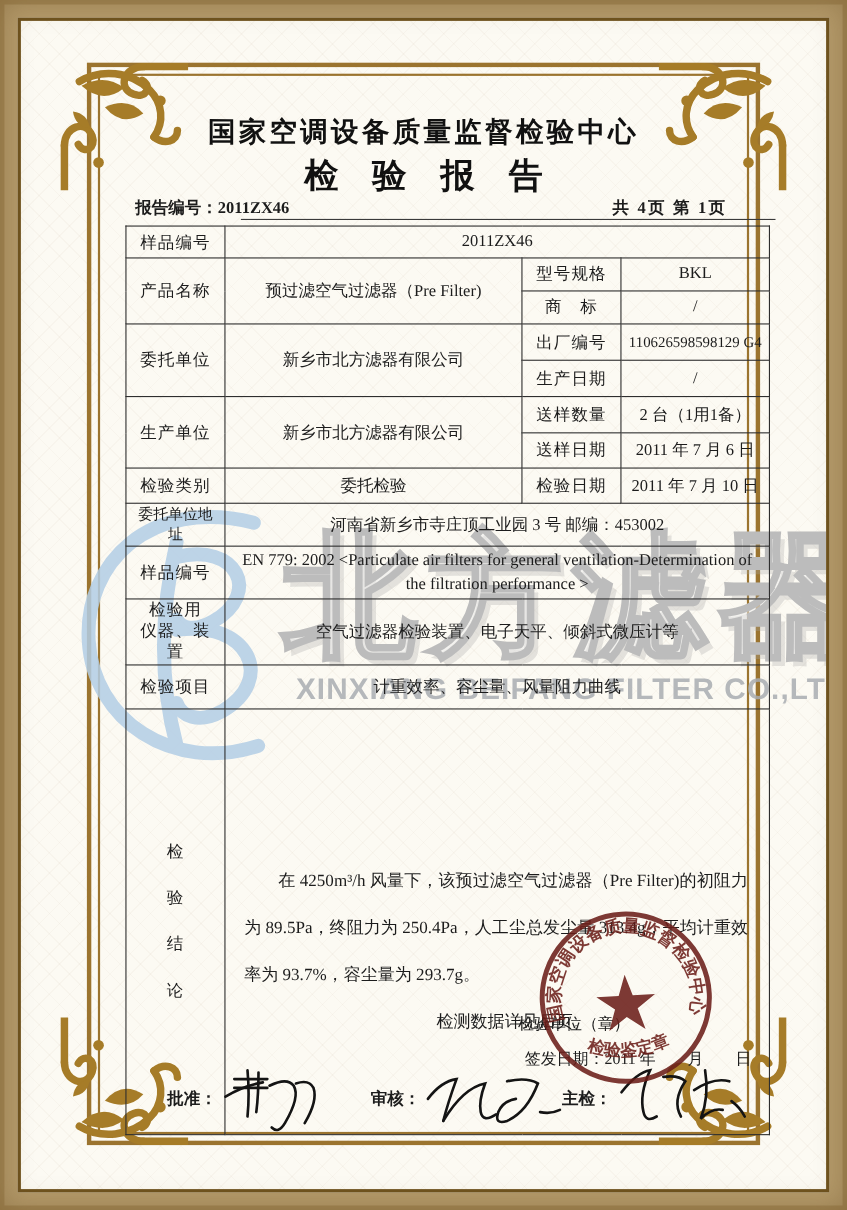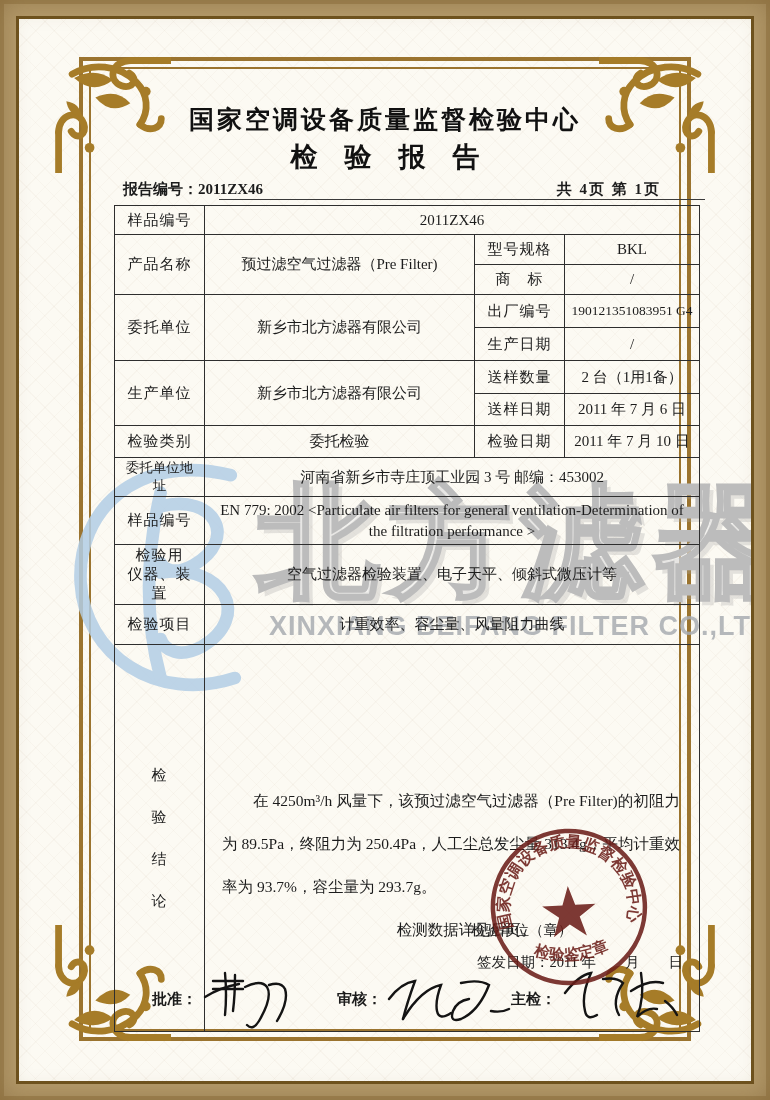--- a/index.html
+++ b/index.html
@@ -43,21 +43,21 @@
     font-family:"Liberation Sans","DejaVu Sans",sans-serif;font-weight:600;
     font-size:27px;letter-spacing:1px;color:#a9adb2;opacity:.85;
   }
 
   
   .org-title{position:absolute;left:0;right:0;top:84px;text-align:center;z-index:2;
     font-family:"Liberation Sans","DejaVu Sans",sans-serif;
     font-size:25px;font-weight:bold;letter-spacing:3px;color:#111;}
   .report-title{position:absolute;left:0;right:0;top:120px;text-align:center;z-index:2;
     font-family:"Liberation Sans","DejaVu Sans",sans-serif;
-    font-size:27px;font-weight:bold;color:#111;}
+    font-size:31px;font-weight:bold;color:#111;}
   .meta-left{position:absolute;left:104px;top:161px;font-size:15px;font-weight:600;z-index:2;}
   .meta-right{position:absolute;right:90px;top:161px;font-size:15px;font-weight:600;z-index:2;letter-spacing:2px;}
   .meta-rule{position:absolute;left:200px;top:180px;width:486px;height:0;border-top:1.5px solid #3a3a3a;z-index:2;}
 
   
   table.report{position:absolute;left:95px;top:186px;width:585px;z-index:2;
     border-collapse:collapse;table-layout:fixed;background:transparent;}
   table.report td{border:1px solid #2e2e2e;padding:1px 5px;font-size:15px;
     text-align:center;vertical-align:middle;background:transparent;overflow:hidden;}
   td.lab{letter-spacing:1px;}
@@ -192,21 +192,21 @@
       <td>BKL</td>
     </tr>
     <tr style="height:30px">
       <td class="lab">商　标</td>
       <td>/</td>
     </tr>
     <tr style="height:33px">
       <td class="lab" rowspan="2">委托单位</td>
       <td rowspan="2">新乡市北方滤器有限公司</td>
       <td class="lab">出厂编号</td>
-      <td style="font-size:13.5px">190121351083951 G4</td>
+      <td style="font-size:13.5px">110626598598129 G4</td>
     </tr>
     <tr style="height:33px">
       <td class="lab">生产日期</td>
       <td>/</td>
     </tr>
     <tr style="height:33px">
       <td class="lab" rowspan="2">生产单位</td>
       <td rowspan="2">新乡市北方滤器有限公司</td>
       <td class="lab">送样数量</td>
       <td>2 台（1用1备）</td>

